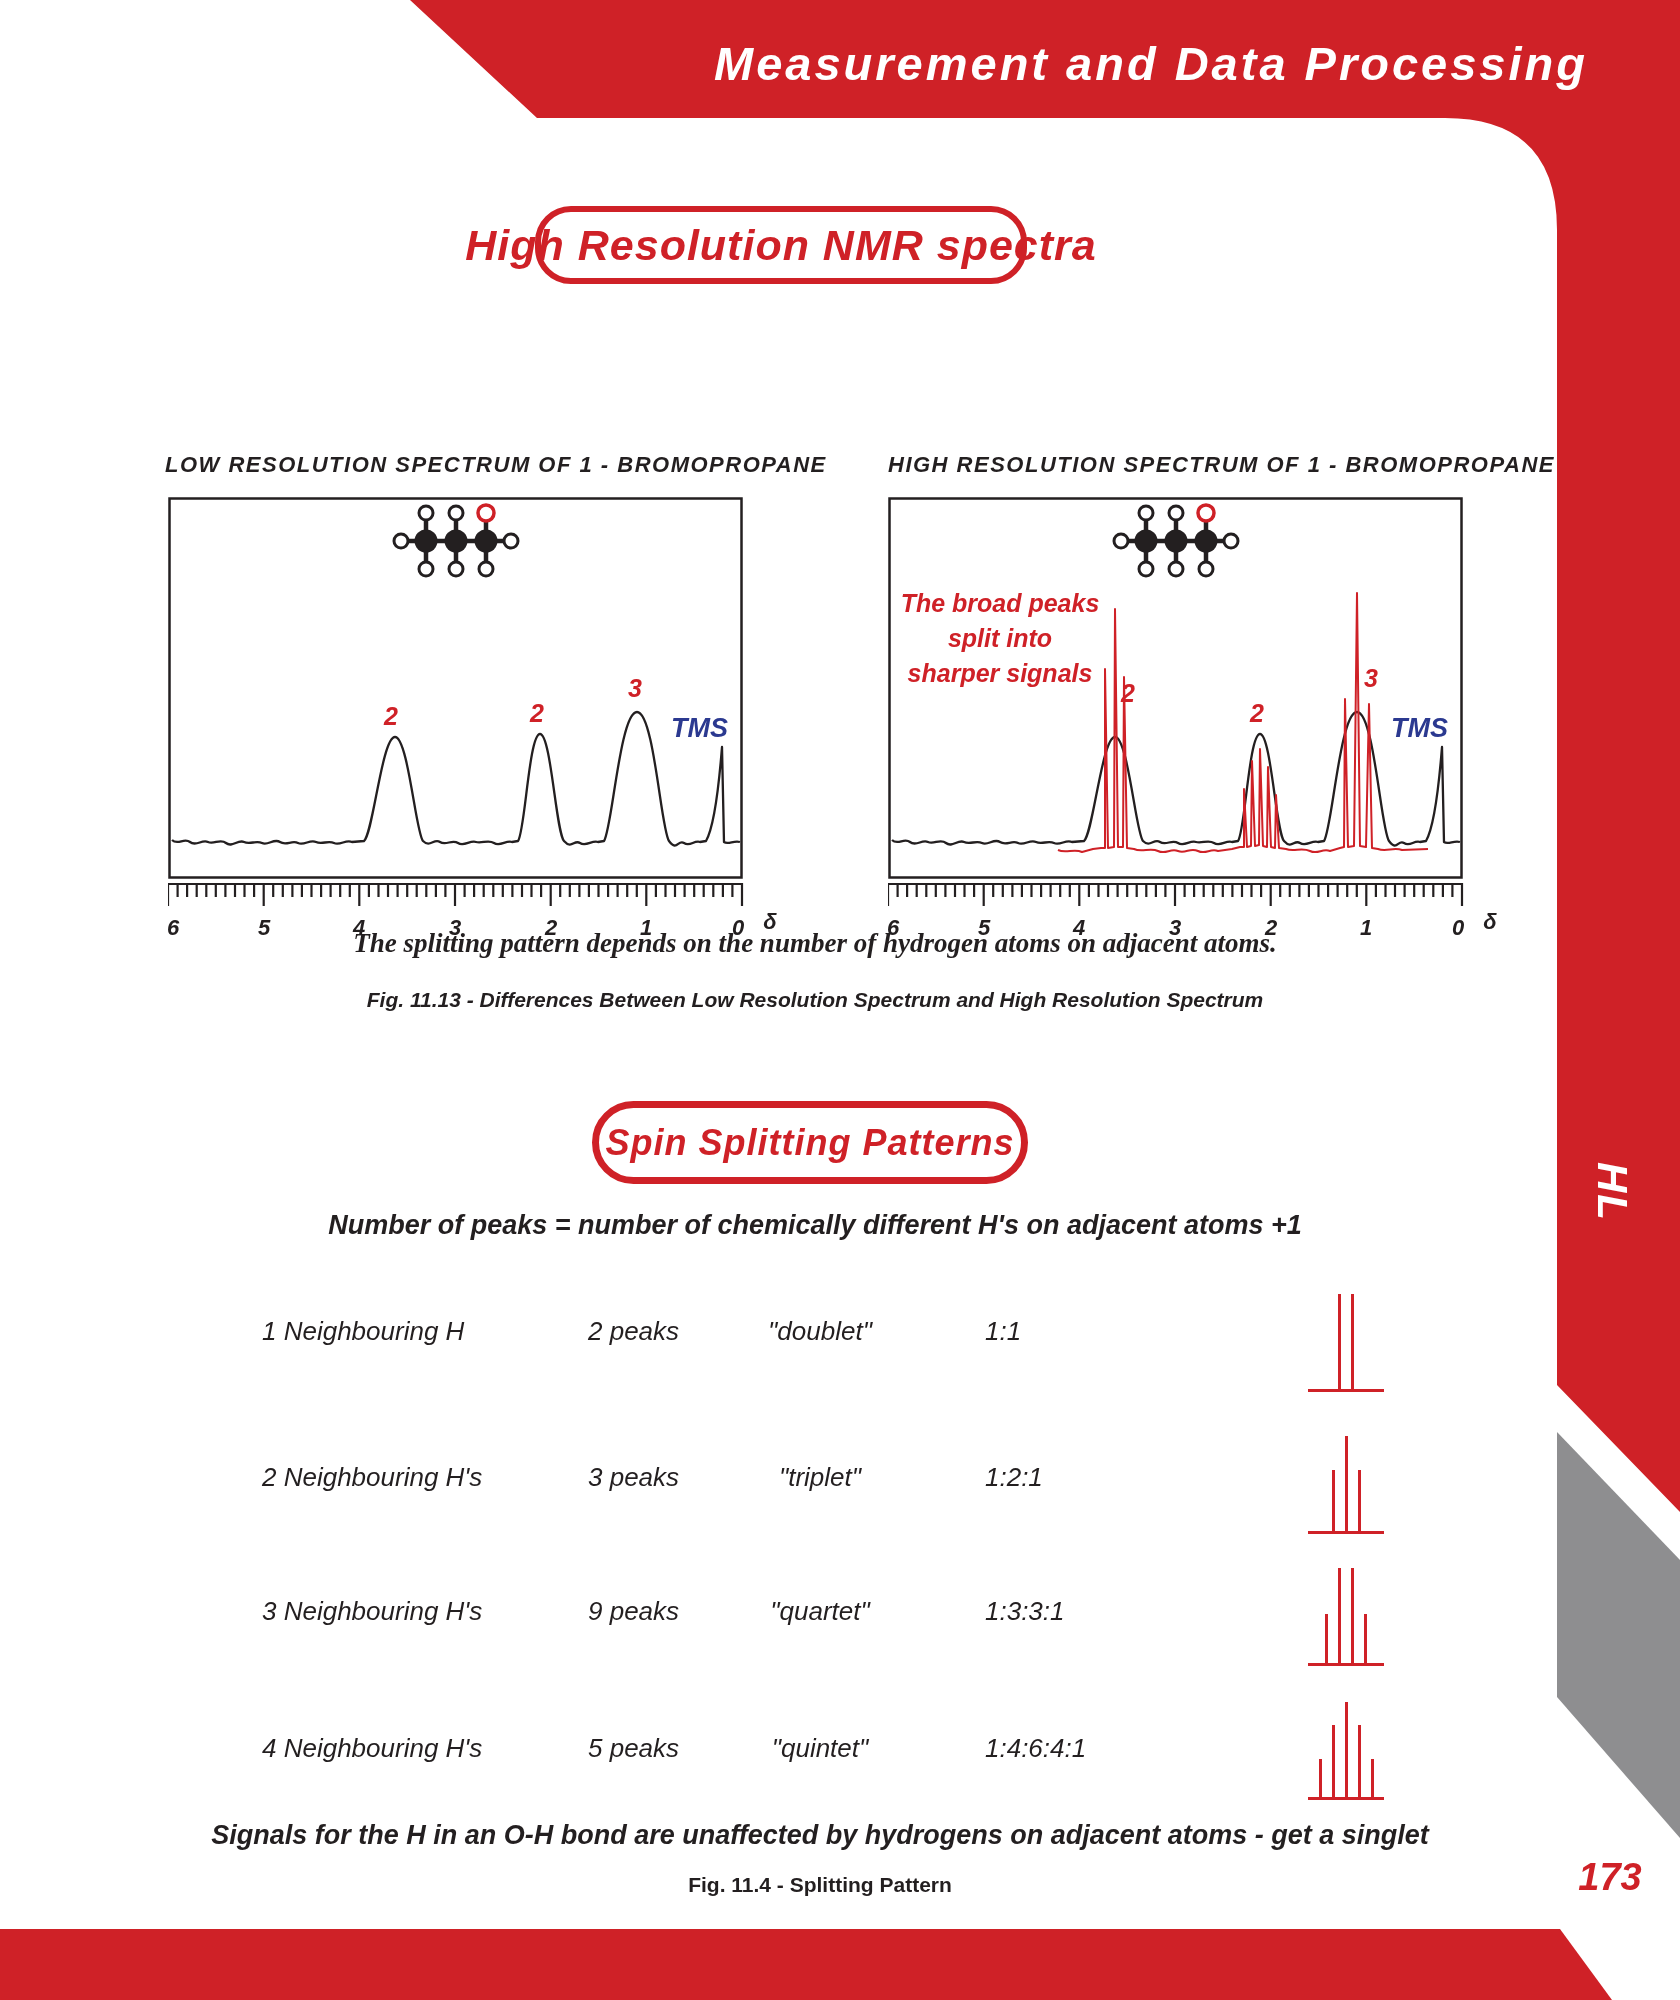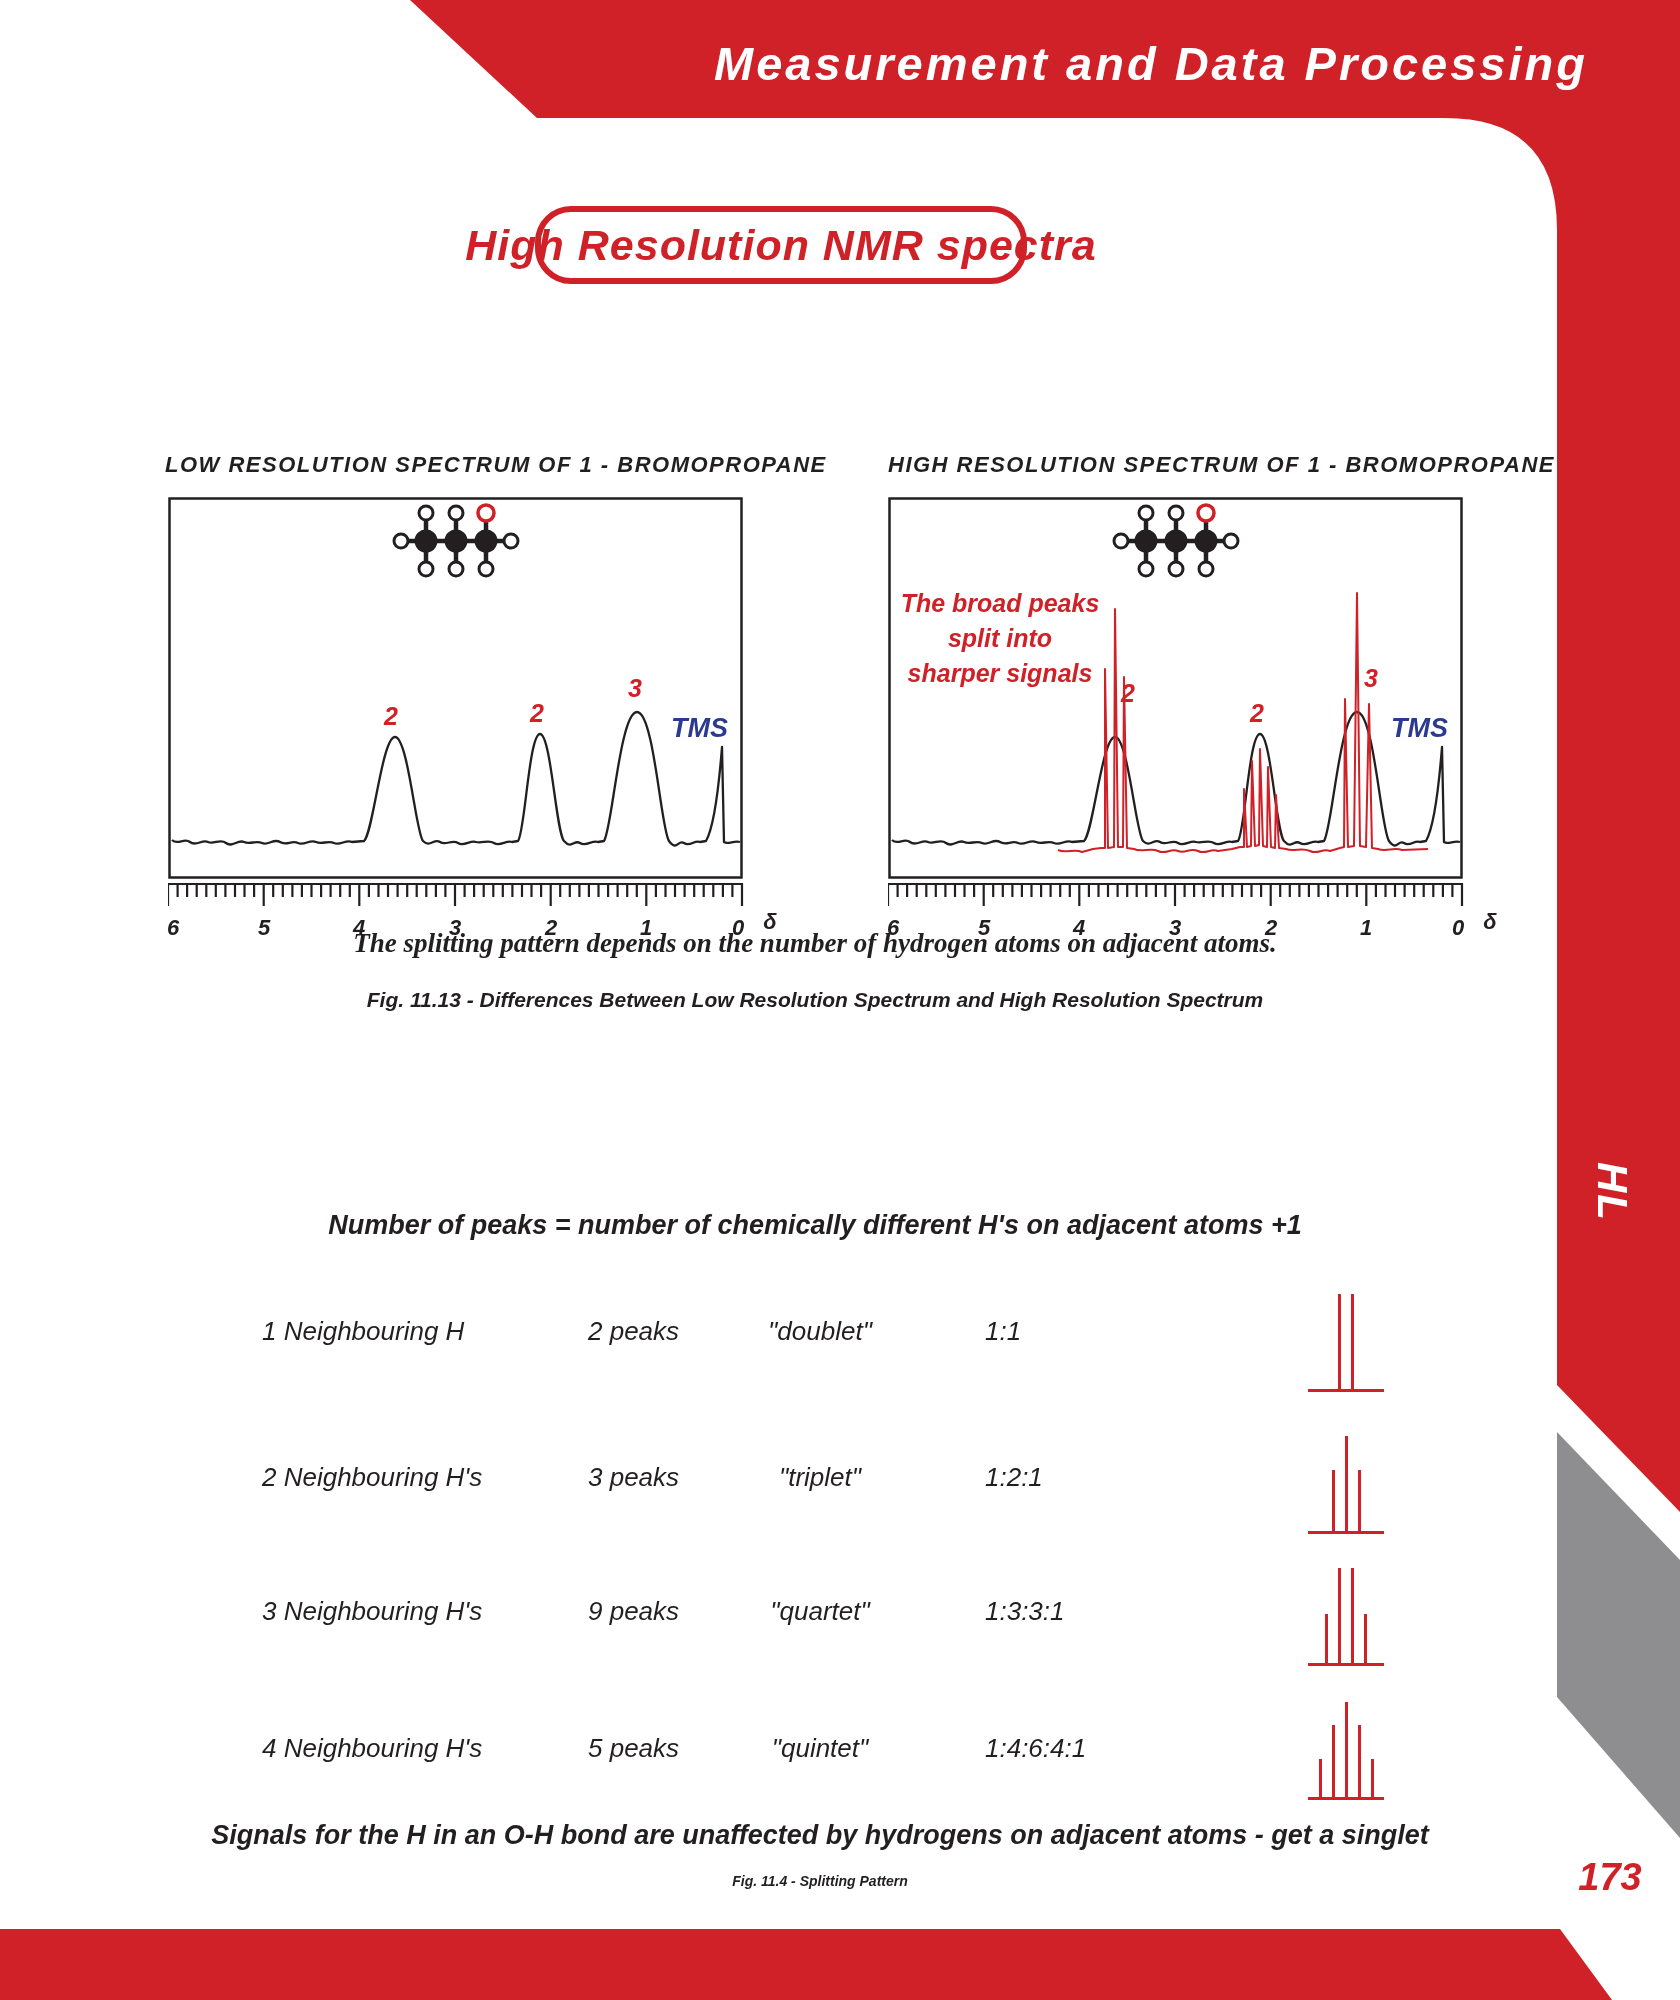--- a/index.html
+++ b/index.html
@@ -34,21 +34,21 @@
   .c2{left:588px;}
   .c3{left:720px;width:200px;text-align:center;}
   .c4{left:985px;width:160px;}
 
   .pattern{position:absolute;left:1300px;width:92px;height:102px;z-index:2;}
   .pattern .bars{display:flex;align-items:flex-end;justify-content:center;gap:10px;height:99px;}
   .pattern .bar{width:3px;background:#cf2127;}
   .pattern .pbase{height:3px;width:76px;margin:0 auto;background:#cf2127;}
 
   .note{left:150px;top:1820px;width:1340px;text-align:center;font-size:27px;font-style:italic;font-weight:700;}
-  .figcap2{left:150px;top:1873px;width:1340px;text-align:center;font-size:14px;font-style:italic;font-weight:600;}
+  .figcap2{left:150px;top:1873px;width:1340px;text-align:center;font-size:21px;font-weight:600;}
 
   .hl-tab{left:1578px;top:1150px;width:68px;height:84px;display:flex;align-items:center;justify-content:center;}
   .hl-tab span{display:block;transform:rotate(90deg);color:#fff;font-size:42px;font-style:italic;font-weight:700;letter-spacing:2px;}
   .page-num{left:1552px;top:1856px;width:116px;text-align:center;color:#cf2127;font-size:38px;
             font-style:italic;font-weight:700;}
   .footer-text{left:103px;top:1943px;color:#fff;font-size:29px;font-style:italic;font-weight:600;letter-spacing:1px;}
 
   svg text{font-family:"Liberation Sans", sans-serif;}
   .h{fill:#fff;stroke:#231f20;stroke-width:3px;}
   .br{fill:#fff;stroke:#cf2127;stroke-width:3.5px;}
@@ -143,20 +143,23 @@
       <text class="numtext" x="383" y="438">2</text>
       <text class="numtext" x="478" y="438">1</text>
       <text class="numtext" x="570" y="438">0</text>
       <text class="numtext" x="602" y="432" font-size="19">δ</text>
     </g>
   </svg>
 
   <div class="abs caption1">The splitting pattern depends on the number of hydrogen atoms on adjacent atoms.</div>
   <div class="abs figcap1">Fig. 11.13 - Differences Between Low Resolution Spectrum and High Resolution Spectrum</div>
 
+  <div class="abs title-box2">
+    <span>Spin Splitting Patterns</span>
+  </div>
   <div class="abs formula">Number of peaks = number of chemically different H's on adjacent atoms +1</div>
 
   <div class="abs srow" style="top:1316px;">
     <span class="cell c1">1 Neighbouring H</span>
     <span class="cell c2">2 peaks</span>
     <span class="cell c3">"doublet"</span>
     <span class="cell c4">1:1</span>
   </div>
   <div class="pattern" style="top:1290px;">
     <div class="bars">

